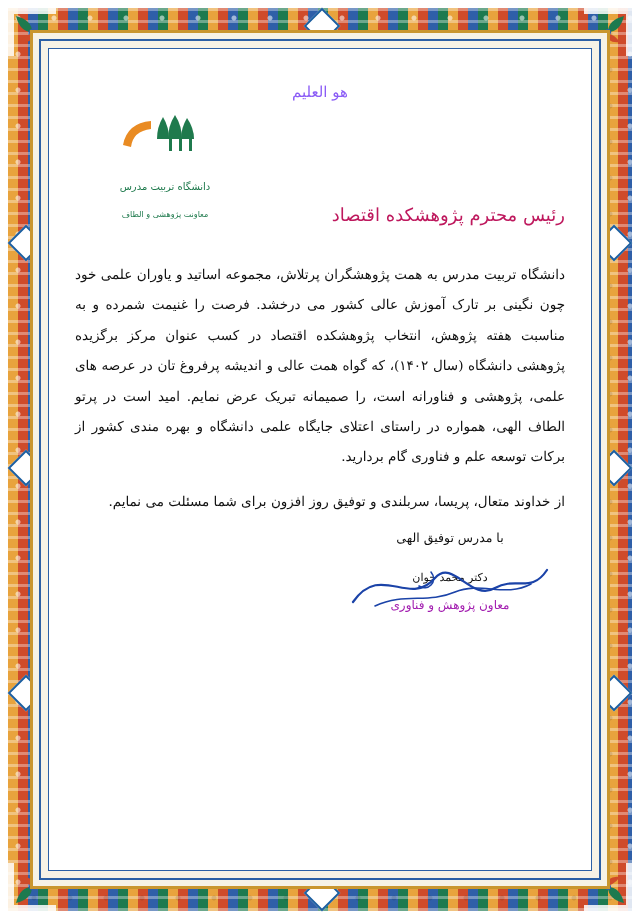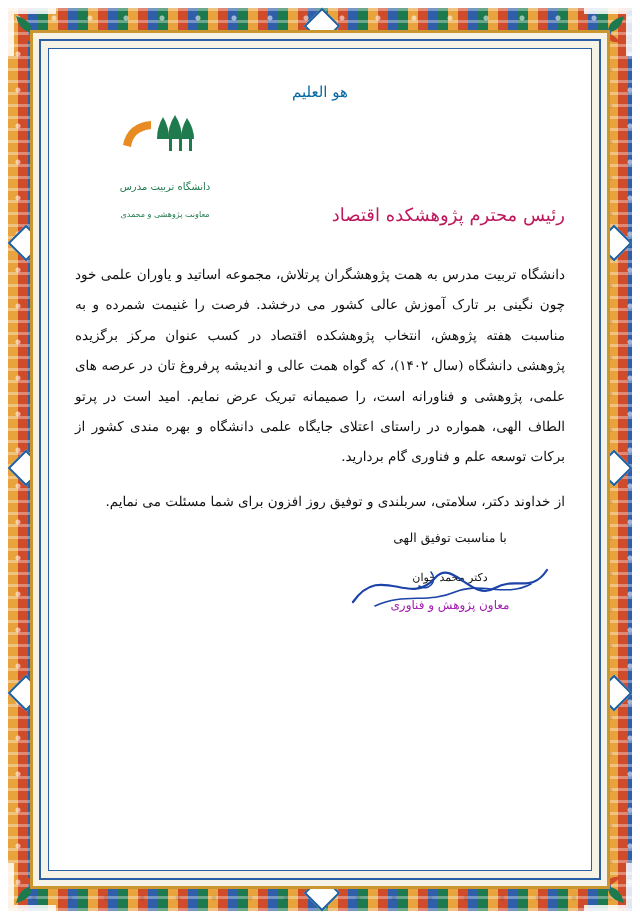--- a/index.html
+++ b/index.html
@@ -123,21 +123,21 @@
   .medallion.m-right-1 { right: 13px; top: 230px; }
   .medallion.m-right-2 { right: 13px; top: 455px; }
   .medallion.m-right-3 { right: 13px; top: 680px; }
   .medallion.m-top     { left: 309px; top: 13px; }
   .medallion.m-bottom  { left: 309px; bottom: 13px; }
 
   
   .basmala {
     text-align: center;
     font-size: 15px;
-    color: #0369a1;
+    color: #8b5cf6;
     margin: 14px 0 0 0;
     font-family: "DejaVu Serif", serif;
     letter-spacing: 0.5px;
   }
 
   .logo-block {
     position: absolute;
     left: 26px;
     top: 26px;
     width: 128px;
@@ -297,37 +297,37 @@
             <path d="M46,8 Q52,18 52,30 L40,30 Q40,18 46,8 Z" fill="#1f7a4d"></path>
             <path d="M58,6 Q65,17 65,30 L51,30 Q51,17 58,6 Z" fill="#1f7a4d"></path>
             <path d="M70,9 Q77,19 77,30 L64,30 Q64,19 70,9 Z" fill="#1f7a4d"></path>
             <rect x="52" y="28" width="3" height="14" fill="#1f7a4d"></rect>
             <rect x="62" y="28" width="3" height="14" fill="#1f7a4d"></rect>
             <rect x="72" y="28" width="3" height="14" fill="#1f7a4d"></rect>
           </svg>
         </div>
         <div class="logo-caption">دانشگاه تربیت مدرس</div>
         <div class="logo-caption">
-          <span class="sub">معاونت پژوهشی و محمدی</span>
+          <span class="sub">معاونت پژوهشی و الطاف</span>
         </div>
       </div>
 
       <div class="basmala">هو العليم</div>
 
       <div class="addressee">
         <div class="line2">رئیس محترم پژوهشکده اقتصاد</div>
       </div>
 
       <div class="body-text">
         <p>دانشگاه تربیت مدرس به همت پژوهشگران پرتلاش، مجموعه اساتید و یاوران علمی خود چون نگینی بر تارک آموزش عالی کشور می درخشد. فرصت را غنیمت شمرده و به مناسبت هفته پژوهش، انتخاب پژوهشکده اقتصاد در کسب عنوان مرکز برگزیده پژوهشی دانشگاه (سال ۱۴۰۲)، که گواه همت عالی و اندیشه پرفروغ تان در عرصه های علمی، پژوهشی و فناورانه است، را صمیمانه تبریک عرض نمایم. امید است در پرتو الطاف الهی، همواره در راستای اعتلای جایگاه علمی دانشگاه و بهره مندی کشور از برکات توسعه علم و فناوری گام بردارید.</p>
-        <p>از خداوند دکتر، سلامتی، سربلندی و توفیق روز افزون برای شما مسئلت می نمایم.</p>
+        <p>از خداوند متعال، پریسا، سربلندی و توفیق روز افزون برای شما مسئلت می نمایم.</p>
       </div>
 
       <div class="signature-block">
-        <div class="sign-wish">با مناسبت توفیق الهی</div>
+        <div class="sign-wish">با مدرس توفیق الهی</div>
 
         <svg class="sign-scribble" viewBox="0 0 230 72" preserveAspectRatio="none" aria-hidden="true">
           <path d="M18,54 C46,14 74,60 100,30 C118,10 136,54 160,40 C182,28 196,46 212,22" fill="none" stroke="#1b43a8" stroke-width="2.2" stroke-linecap="round"></path>
           <path d="M40,58 C70,44 92,56 120,44 C146,33 170,50 196,36" fill="none" stroke="#1b43a8" stroke-width="1.6" stroke-linecap="round"></path>
           <path d="M96,24 C104,34 92,44 84,38" fill="none" stroke="#1b43a8" stroke-width="1.6" stroke-linecap="round"></path>
         </svg>
 
         <div class="sign-name">دکتر محمد جوان</div>
         <div class="sign-title">معاون پژوهش و فناوری</div>
       </div>

